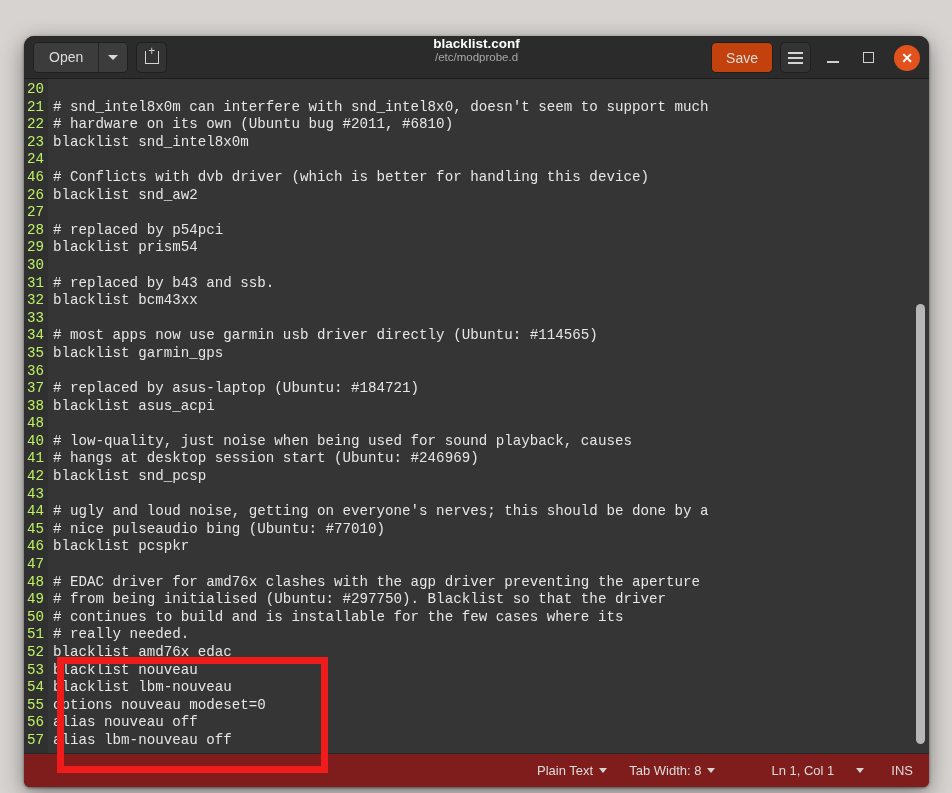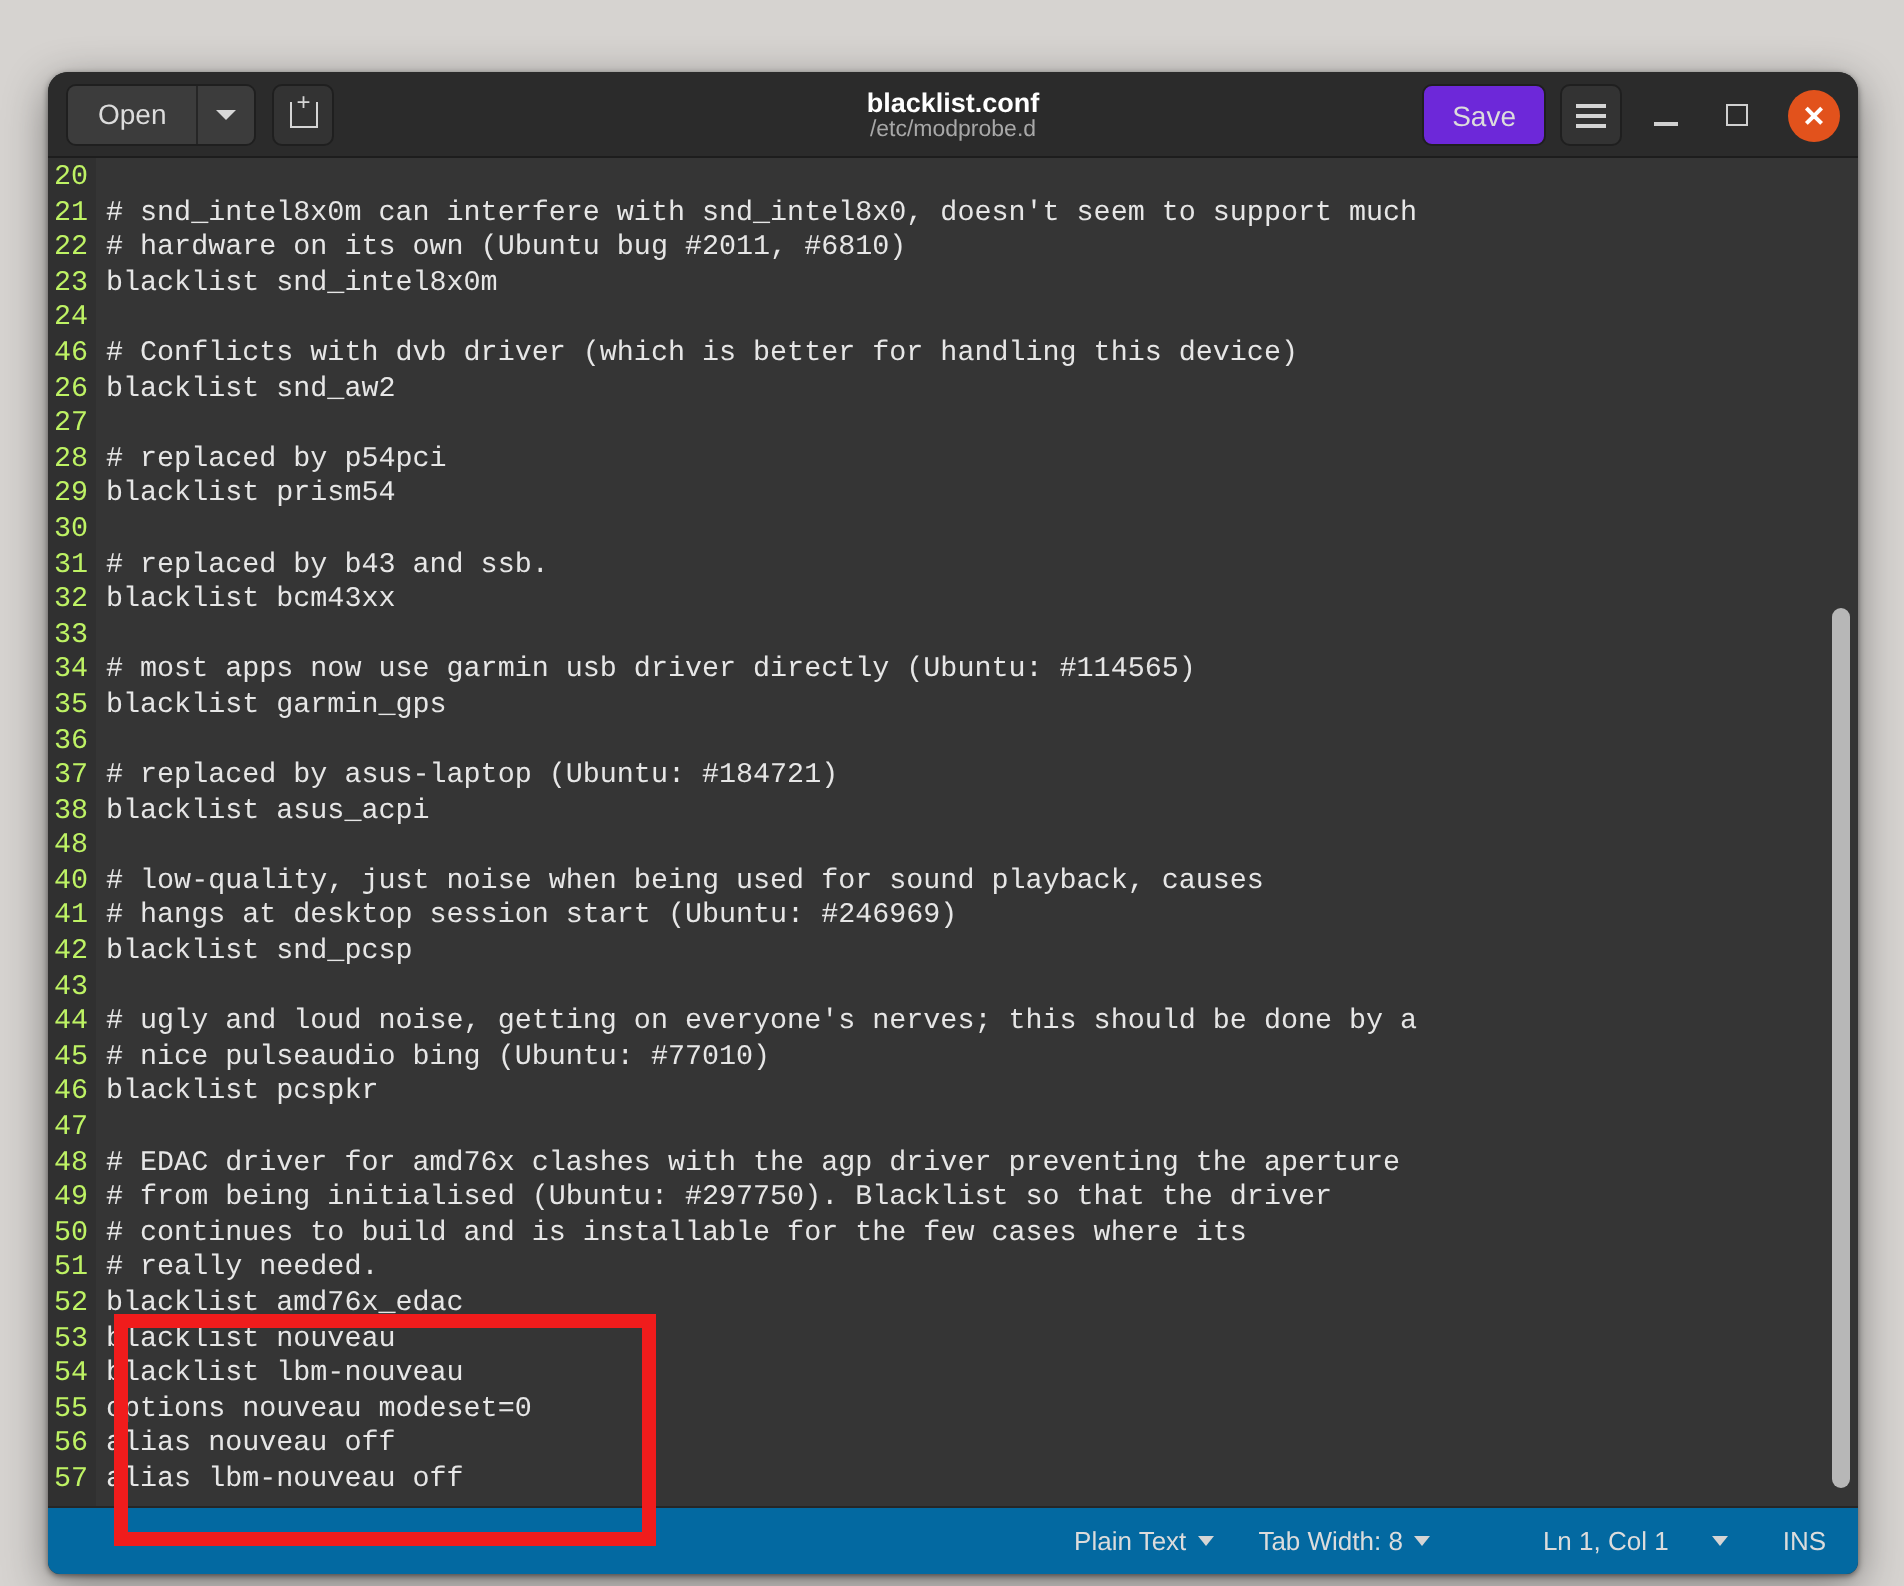--- a/index.html
+++ b/index.html
@@ -109,38 +109,37 @@
     font-family: "Liberation Sans", sans-serif;
   }
 
   .titlebox {
     position: absolute;
     left: 0; right: 0; top: 0;
     height: 43px;
     display: flex;
     flex-direction: column;
     align-items: center;
-    justify-content: center;
     pointer-events: none;
   }
   .title-main {
     color: #ffffff;
     font-size: 13.5px;
     font-weight: bold;
     line-height: 15px;
   }
   .title-sub {
     color: #a8a8a8;
     font-size: 11.5px;
     line-height: 13px;
   }
 
   .btn-save {
     height: 29px;
-    background: #6d28d9;
+    background: #c2410c;
     border: 1px solid #1f1f1f;
     border-radius: 5px;
     color: #dcdcdc;
     font-size: 14px;
     padding: 0 14px;
     display: flex;
     align-items: center;
   }
   .hamburger {
     display: flex; flex-direction: column; gap: 3px;
@@ -219,21 +218,21 @@
     width: 9px;
     height: 440px;
     background: #b7b7b7;
     border-radius: 5px;
   }
 
   
   .statusbar {
     height: 34px;
     min-height: 34px;
-    background: #0369a1;
+    background: #7f1d1d;
     border-top: 1px solid #262626;
     display: flex;
     align-items: center;
     justify-content: flex-end;
     padding-right: 16px;
     box-sizing: border-box;
     gap: 0;
   }
   .sb-item {
     color: #dcdcdc;

